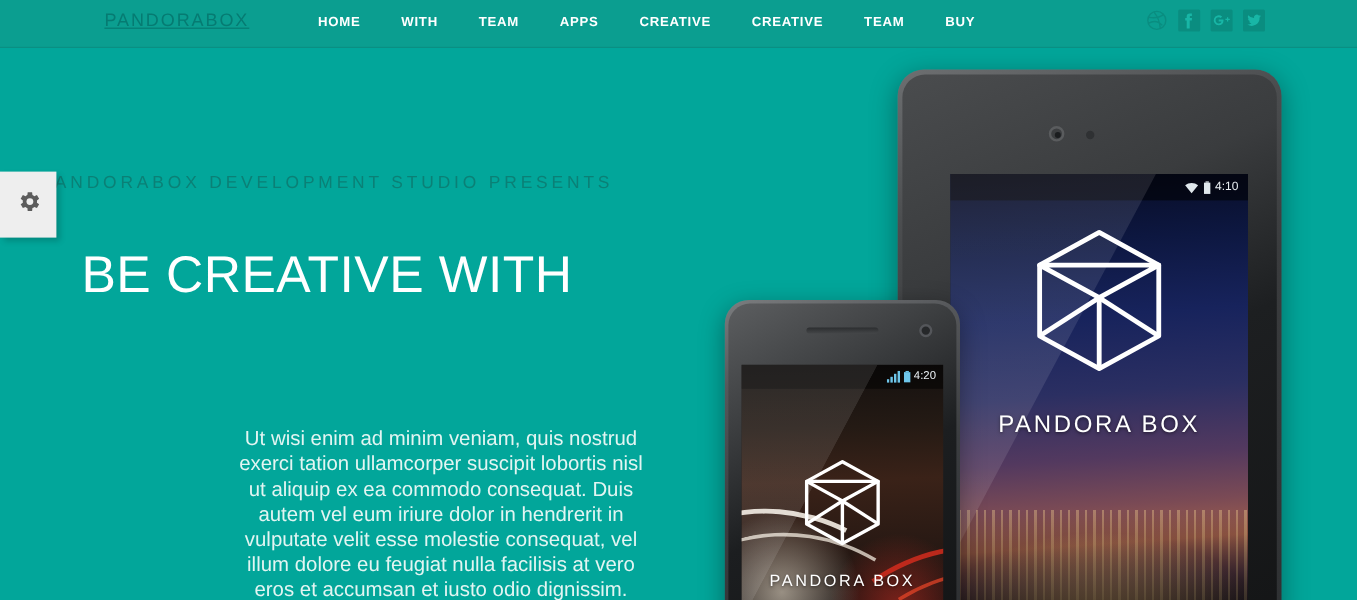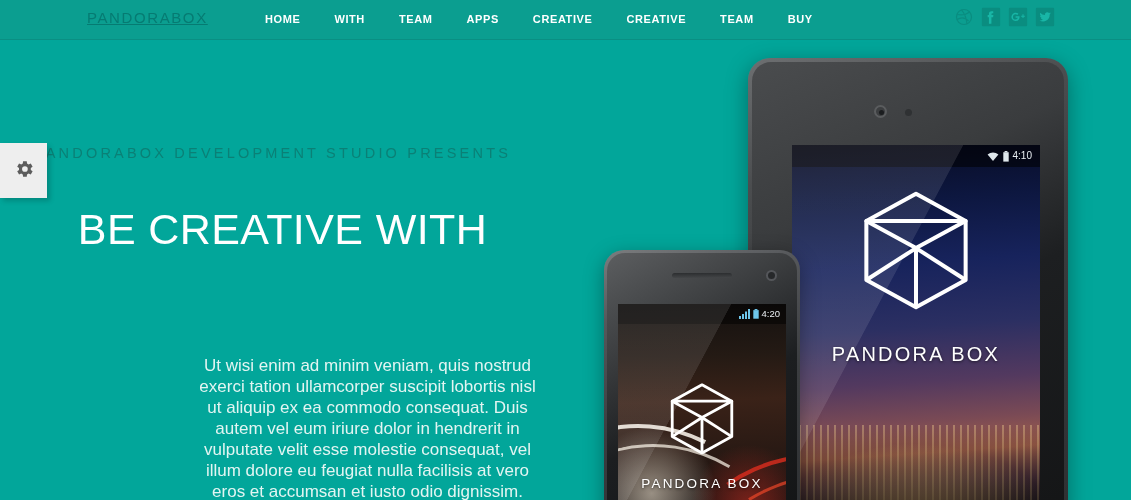--- a/index.html
+++ b/index.html
@@ -49,21 +49,21 @@
   
   .hero { position:absolute; left:0; top:40px; width:560px; height:460px; z-index:20; }
   .eyebrow {
     position:absolute; top:105px; left:0; width:545px;
     text-align:center;
     font-size:14.5px; letter-spacing:3.2px; font-weight:400;
     color:#0b8076;
     white-space:nowrap;
   }
   .headline {
-    position:absolute; top:163px; left:10px; width:545px;
+    position:absolute; top:163px; left:0; width:545px;
     text-align:center;
     color:#ffffff; font-size:43px; font-weight:400;
     line-height:52px; letter-spacing:.4px;
   }
   .lead {
     position:absolute; top:315px; left:195px; width:345px;
     text-align:center;
     color:#e2f5f2; font-size:17px; line-height:21px;
   }
 

